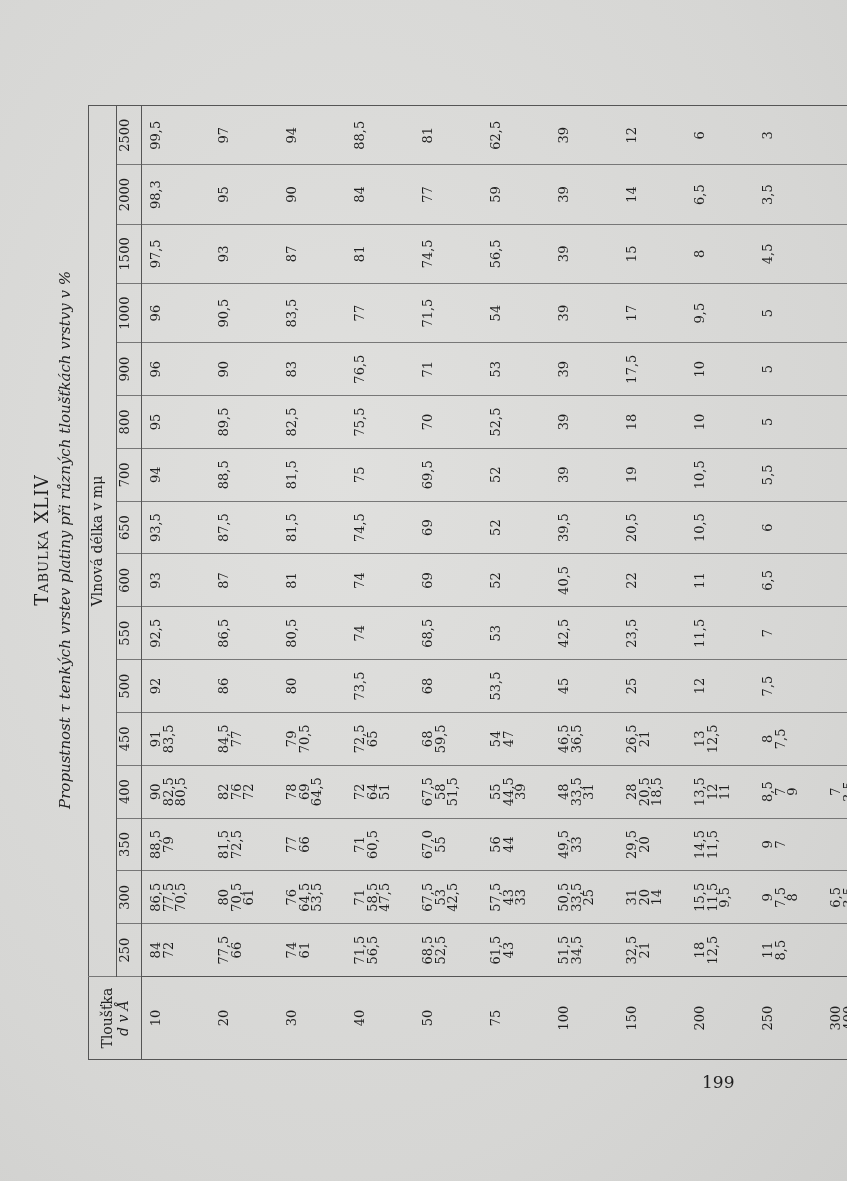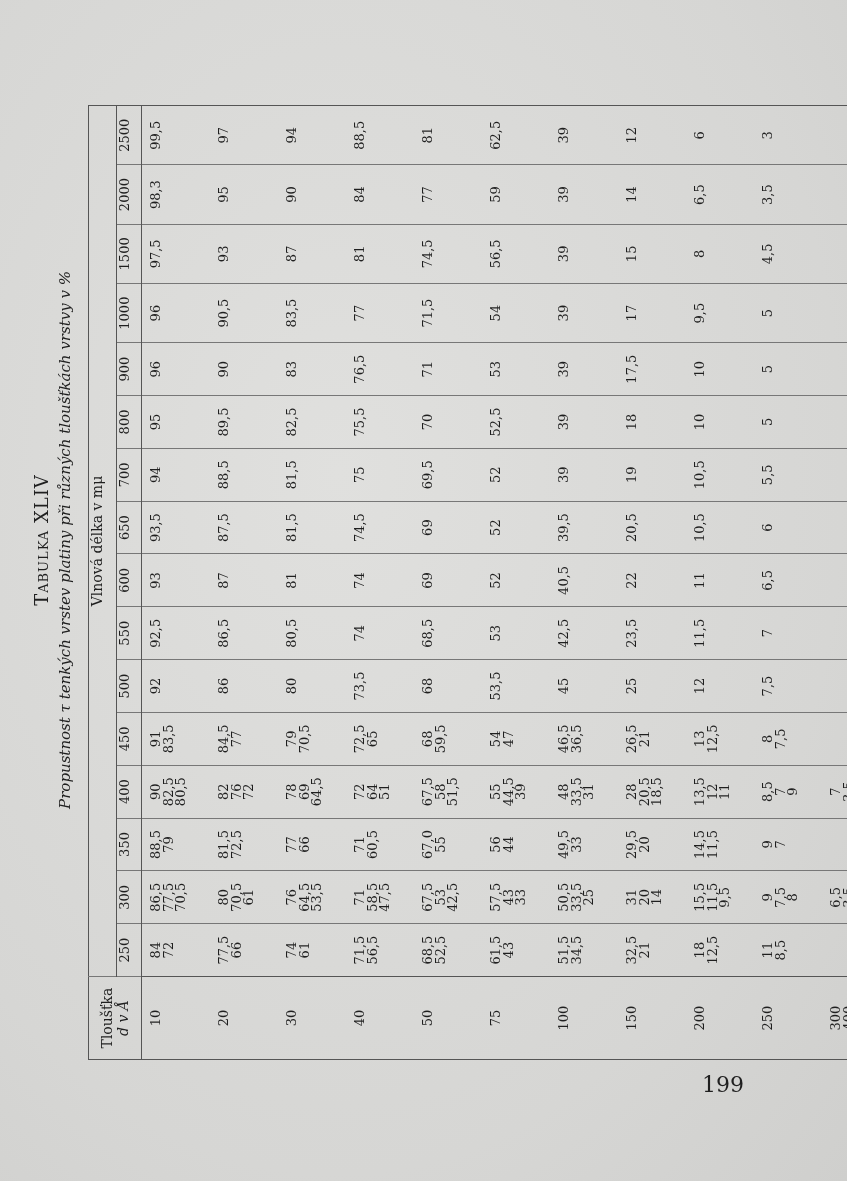--- a/index.html
+++ b/index.html
@@ -48,21 +48,21 @@
   table.t thead th { border-bottom: 1px solid #555; }
   table.t .grp { height: 28px; font-size: 14px; }
   table.t .hdr th { height: 24px; font-size: 13px; border-top: 1px solid #777; }
   table.t .corner { width: 78px; font-size: 14px; line-height: 16px; vertical-align: middle; border-left: none; }
   table.t td.thick { border-left: none; border-right: 1px solid #555; }
   table.t tbody td { line-height: 12.5px; padding-top: 8px; height: 60px; }
   table.t tbody tr:last-child td { height: 56px; }
   .cell-line { display: block; white-space: nowrap; }
   .pageno {
     position: absolute; left: 702px; top: 1072px;
-    font-size: 22px; font-family: "DejaVu Serif", serif;
+    font-size: 17px; font-family: "DejaVu Serif", serif;
   }
 </style>
 </head>
 <body>
 
 <div class="page">
   <div class="rot">
     <div class="caption-title">Tabulka XLIV</div>
     <div class="caption-sub">Propustnost τ tenkých vrstev platiny při různých tloušťkách vrstvy v %</div>
     <table class="t">

